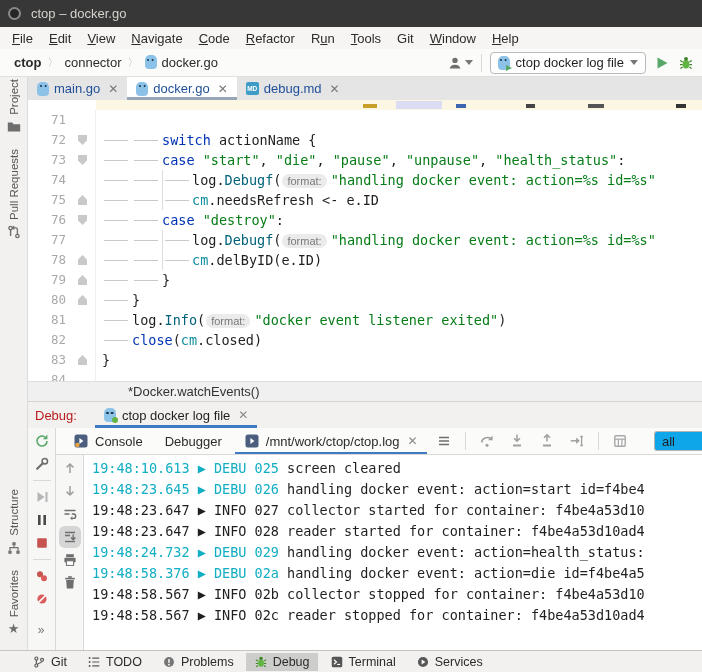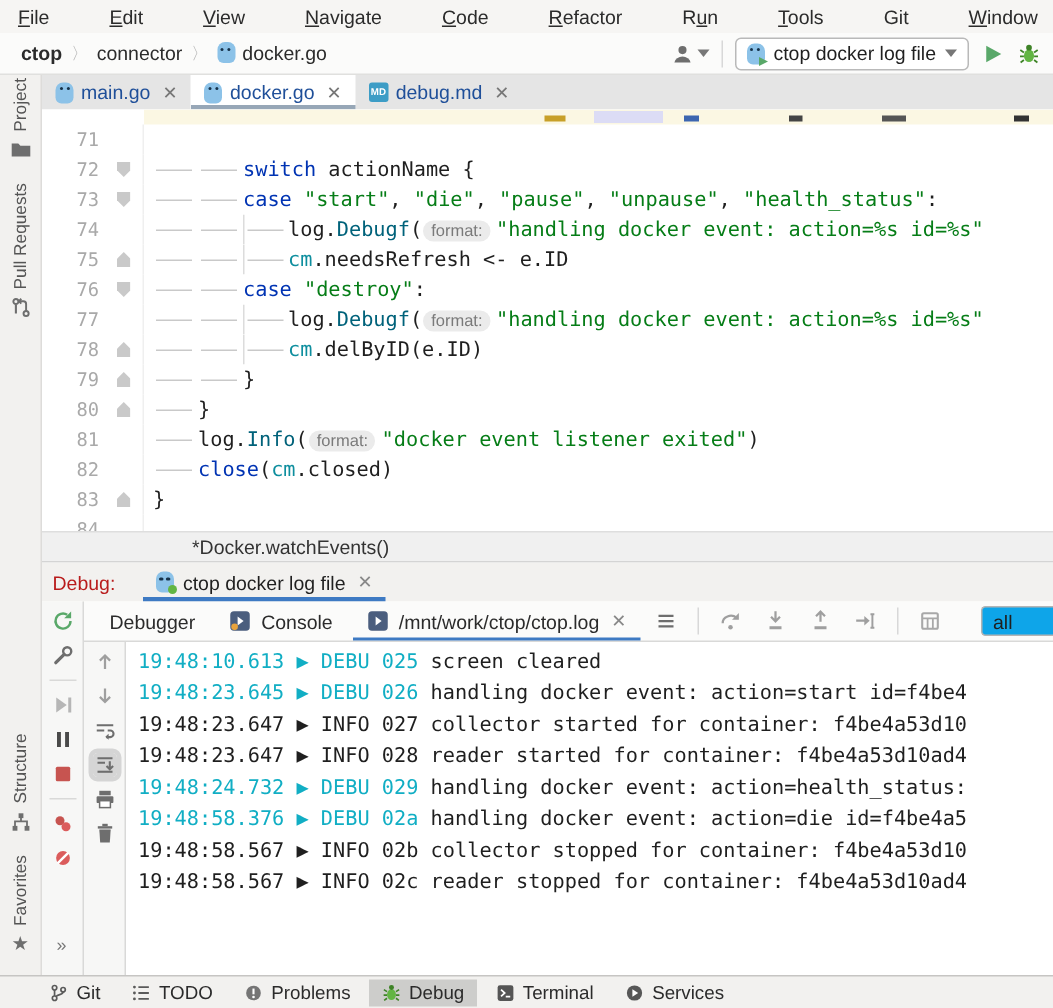--- a/index.html
+++ b/index.html
@@ -6,21 +6,21 @@
   html,body { width:702px; height:672px; overflow:hidden; }
   body { font-family:"Liberation Sans",sans-serif; font-size:13px; color:#1f1f1f; background:#fff; }
   .window { width:702px; height:672px; display:flex; flex-direction:column; }
 
   
   .titlebar { height:27px; background:#373737; display:flex; align-items:center; padding-left:8px; flex:0 0 auto; }
   .win-dot { width:13px; height:13px; border-radius:50%; background:#262626; border:2px solid #8a8a8a; margin-right:10px; }
   .titlebar .t { color:#d6d2cc; font-size:13px; }
 
   
-  .menubar { height:22px; background:#f6f5f3; display:flex; align-items:center; padding-left:4px; flex:0 0 auto;gap:24px; }
+  .menubar { height:22px; background:#f6f5f3; display:flex; align-items:center; padding-left:4px; flex:0 0 auto; }
   .menu-item { padding:0 8px; color:#2b2b2b; cursor:default; }
   .menu-item u { text-decoration:underline; }
 
   
   .navrow { height:28px; background:#fbfbfa; border-bottom:1px solid #e0e0de; display:flex; align-items:center; padding:0 8px 0 14px; flex:0 0 auto; }
   .crumbs { display:flex; align-items:center; gap:4px; }
   .crumb { color:#2b2b2b; }
   .crumb.first { font-weight:bold; }
   .chev { color:#b3b3b3; font-size:11px; padding:0 2px; }
   .nav-right { margin-left:auto; display:flex; align-items:center; gap:8px; }
@@ -105,20 +105,24 @@
   .st-item { display:flex; align-items:center; gap:5px; padding:2px 8px; color:#2b2b2b; font-size:12.5px; cursor:default; }
   .st-item.active { background:#cdcdcb; }
   .st-item .ic, .st-item .ic svg { width:14px; height:14px; }
   .star { color:#6e6e6e; font-size:13px; }
 </style>
 </head>
 <body>
 
 <div class="window">
 
+  <div class="titlebar">
+    <span class="win-dot"></span>
+    <span class="t">ctop – docker.go</span>
+  </div>
 
   <div class="menubar" id="menubar">
       <span class="menu-item"><u>F</u>ile</span>
       <span class="menu-item"><u>E</u>dit</span>
       <span class="menu-item"><u>V</u>iew</span>
       <span class="menu-item"><u>N</u>avigate</span>
       <span class="menu-item"><u>C</u>ode</span>
       <span class="menu-item"><u>R</u>efactor</span>
       <span class="menu-item">R<u>u</u>n</span>
       <span class="menu-item"><u>T</u>ools</span>
@@ -322,31 +326,31 @@
               </svg>
             </span>
           <span style="flex:1"></span>
           <span class="more">»</span>
           <span style="height:6px"></span>
         </div>
 
         <div class="rightcol">
           <div class="dbgtools" id="dbgtools">
               <div class="ttab">
-                <span>Debugger</span>
-              </div>
-              <div class="ttab">
                 <span class="ic">
                   <svg viewBox="0 0 16 16" xmlns="http://www.w3.org/2000/svg">
                     <rect x="1.5" y="1.5" width="13" height="13" rx="2.5" fill="#4B5E7E"></rect>
                     <path d="M6.4 5l4 3-4 3z" fill="#fff"></path>
                     <circle cx="4.4" cy="11.9" r="2.2" fill="#E8A33D"></circle>
                   </svg>
                 </span>
                 <span>Console</span>
+              </div>
+              <div class="ttab">
+                <span>Debugger</span>
               </div>
               <div class="ttab sel">
                 <span class="ic">
                   <svg viewBox="0 0 16 16" xmlns="http://www.w3.org/2000/svg">
                     <rect x="1.5" y="1.5" width="13" height="13" rx="2.5" fill="#4B5E7E"></rect>
                     <path d="M6.4 5l4 3-4 3z" fill="#fff"></path>
                   </svg>
                 </span>
                 <span>/mnt/work/ctop/ctop.log</span>
                 <span class="x">✕</span>

